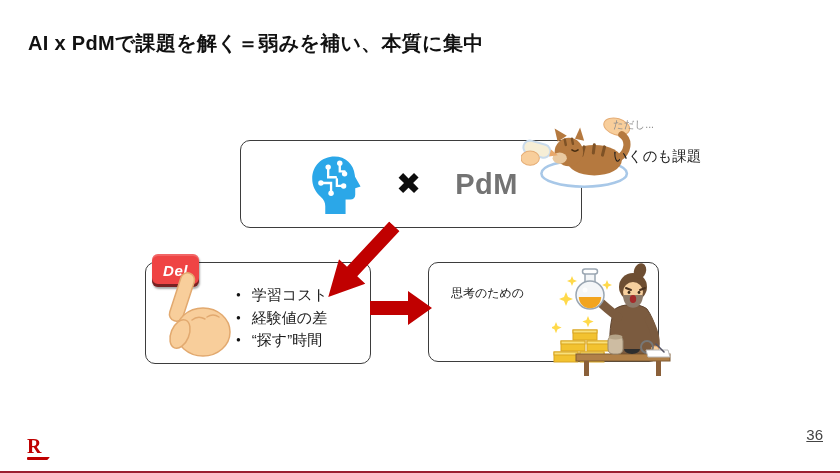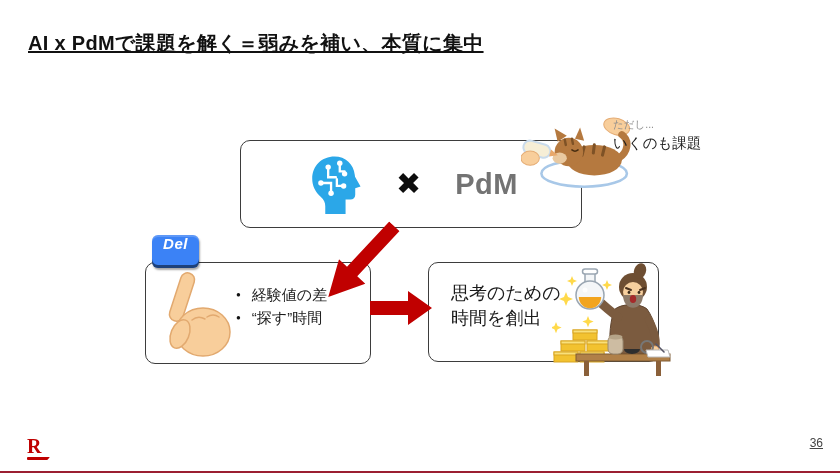--- a/index.html
+++ b/index.html
@@ -2,60 +2,60 @@
 <html><head>
 <meta charset="utf-8">
 <style>
   html,body{margin:0;padding:0;background:#fff;}
   .slide{
     position:relative;width:840px;height:473px;background:#ffffff;overflow:hidden;
     font-family:"Liberation Sans","DejaVu Sans",sans-serif;
   }
   .title{
     position:absolute;left:28px;top:30px;font-size:20px;font-weight:bold;color:#111;
-    letter-spacing:.3px;white-space:nowrap;text-decoration:underline;
+    letter-spacing:.3px;white-space:nowrap;
   }
   .box{
     position:absolute;background:#fff;border:1.6px solid #3d3d3d;border-radius:10px;
   }
   .central-box{left:240px;top:140px;width:340px;height:86px;display:flex;align-items:center;justify-content:center;gap:34px;z-index:1;}
   .brain-icon{width:58px;height:66px;flex:none;}
   .multiply{font-size:30px;font-weight:bold;color:#0d0d0d;line-height:1;}
   .pdm-label{font-size:29px;font-weight:bold;color:#737373;letter-spacing:.5px;}
 
   .cat-illustration{position:absolute;left:521px;top:113px;width:110px;height:76px;z-index:3;}
   .cat-note{position:absolute;left:613px;top:119px;z-index:3;line-height:1;}
-  .cat-note .small{font-size:10.5px;color:#8d8d8d;margin-bottom:3px;}
+  .cat-note .small{font-size:10.5px;color:#8d8d8d;margin-bottom:16px;}
   .cat-note .line{font-size:14.5px;color:#1c1c1c;line-height:20px;}
 
   .arrow{position:absolute;z-index:4;}
   .arrow-diagonal{left:312px;top:244px;width:98px;height:36px;transform:rotate(133deg);}
   .arrow-right{left:370px;top:291px;width:62px;height:34px;}
 
   .left-box{left:145px;top:262px;width:224px;height:100px;}
   .bullet-list{position:absolute;left:90px;top:21px;margin:0;padding:0;list-style:none;}
   .bullet-list li{display:flex;align-items:center;font-size:15px;color:#1a1a1a;line-height:22.5px;white-space:nowrap;}
   .bullet-list li::before{content:"●";font-size:8px;margin-right:11px;color:#111;}
 
   .del-key{
-    position:absolute;left:152px;top:235px;width:47px;height:33px;background:#3b82f6;
-    border-radius:6px;z-index:4;display:flex;align-items:flex-start;justify-content:center;
+    position:absolute;left:152px;top:254px;width:47px;height:33px;background:#ef4444;
+    border-radius:6px;z-index:4;display:flex;align-items:center;justify-content:center;
     box-shadow:inset 0 2px 0 rgba(255,255,255,.18), inset 0 -3px 0 rgba(0,0,0,.5), 1px 2px 2px rgba(0,0,0,.35);
   }
   .del-key span{color:#fff;font-weight:bold;font-style:italic;font-size:15px;letter-spacing:.5px;}
   .hand-icon{position:absolute;left:158px;top:270px;width:86px;height:90px;z-index:5;}
 
   .right-box{left:428px;top:262px;width:229px;height:98px;}
-  .right-text{position:absolute;left:22px;top:18px;font-size:18px;color:#1a1a1a;line-height:24.5px;white-space:nowrap;}
+  .right-text{position:absolute;left:22px;top:18px;font-size:12px;color:#1a1a1a;line-height:24.5px;white-space:nowrap;}
   .alchemist-illustration{position:absolute;left:552px;top:260px;width:122px;height:118px;z-index:3;}
 
   .rakuten-logo{position:absolute;left:27px;top:436px;width:30px;z-index:2;}
   .rakuten-logo .r{font-size:20px;font-weight:bold;color:#BF0000;line-height:1;display:block;font-family:"Liberation Serif","DejaVu Serif",serif;}
   .rakuten-logo .swoosh{width:23px;height:3px;background:#BF0000;margin-top:1px;border-radius:1px;clip-path:polygon(0 0,100% 0,88% 100%,0 100%);}
-  .page-number{position:absolute;right:17px;top:436px;font-size:12px;color:#444;text-decoration:underline;}
+  .page-number{position:absolute;right:17px;top:426px;font-size:15px;color:#444;text-decoration:underline;}
   .bottom-rule{position:absolute;left:0;bottom:0;width:100%;height:2px;background:#9B1F31;}
 </style>
 </head>
 <body>
 
 <div class="slide">
 
   <div class="title">AI x PdMで課題を解く＝弱みを補い、本質に集中</div>
 
   <div class="box central-box">
@@ -116,20 +116,21 @@
   </div>
 
   <span class="arrow arrow-diagonal">
     <svg viewBox="0 0 98 36" width="98" height="36">
       <polygon points="0,11 62,11 62,0 97,18 62,36 62,25 0,25" fill="#C00000"></polygon>
     </svg>
   </span>
 
   <div class="box left-box">
     <ul class="bullet-list">
+      <li>学習コスト</li>
       <li>経験値の差</li>
       <li>“探す”時間</li>
     </ul>
   </div>
 
   <div class="del-key">
     <span>Del</span>
   </div>
 
   <span class="hand-icon">
@@ -148,21 +149,20 @@
 
   <span class="arrow arrow-right">
     <svg viewBox="0 0 62 34" width="62" height="34">
       <polygon points="0,10 38,10 38,0 62,17 38,34 38,24 0,24" fill="#C00000"></polygon>
     </svg>
   </span>
 
   <div class="box right-box">
     <div class="right-text">
       <div>思考のための</div>
-      <div>時間を創出</div>
     </div>
   </div>
 
   <span class="alchemist-illustration">
     <svg viewBox="0 0 122 118" width="122" height="118">
 
       <g fill="#FFD94A">
         <path d="M14 32 l2 5 5 2 -5 2 -2 5 -2 -5 -5 -2 5 -2 z"></path>
         <path d="M36 56 l1.6 4 4 1.6 -4 1.6 -1.6 4 -1.6 -4 -4 -1.6 4 -1.6 z"></path>
         <path d="M4 62 l1.6 4 4 1.6 -4 1.6 -1.6 4 -1.6 -4 -4 -1.6 4 -1.6 z"></path>

